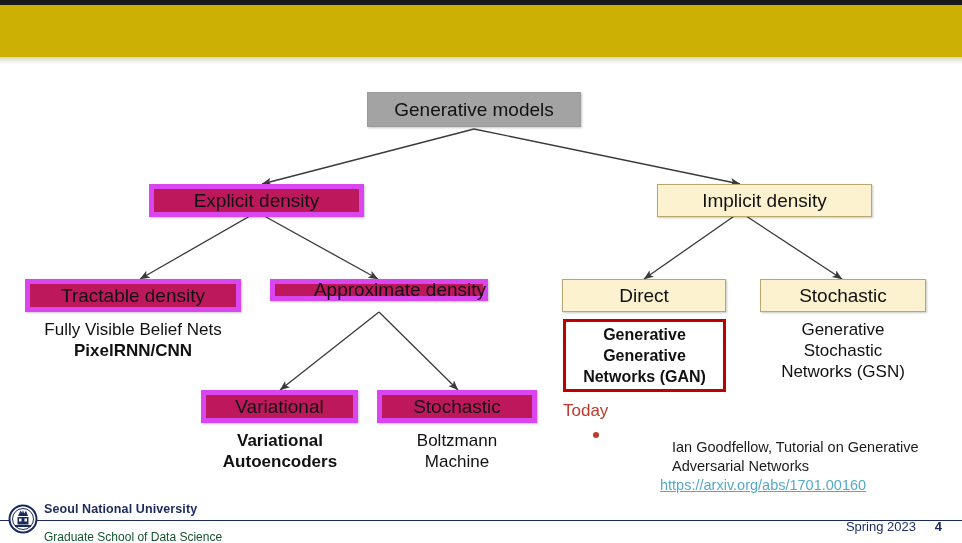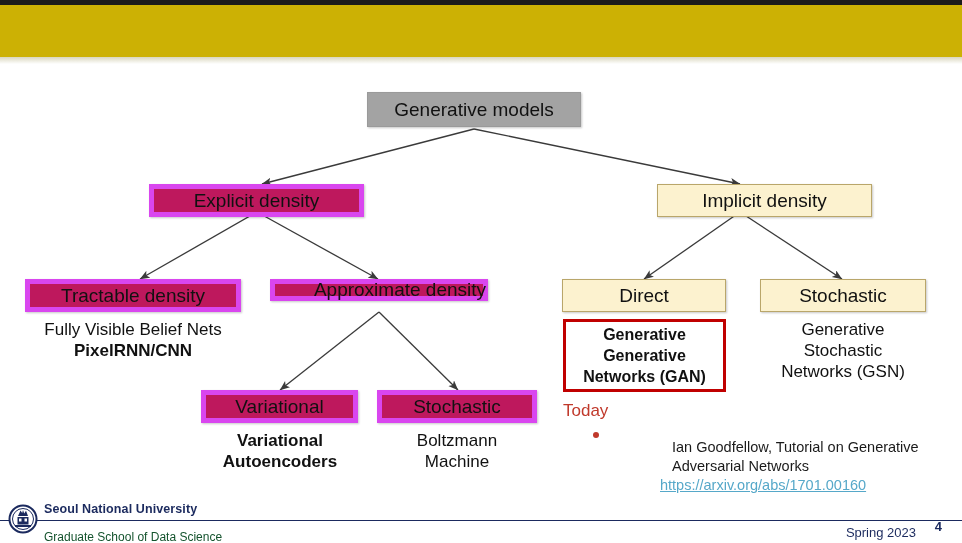--- a/index.html
+++ b/index.html
@@ -180,21 +180,20 @@
     font-size: 12px;
     font-weight: normal;
     color: #14532d;
   }
   .term {
     position: absolute;
     right: 46px; top: 519px;
     font-size: 13px;
     color: #1b2a5e;
     white-space: nowrap;
-    margin-top: 6px;
   }
   .pageno {
     position: absolute;
     right: 20px; top: 519px;
     font-size: 13px;
     font-weight: bold;
     color: #1b2a5e;
   }
 </style>
 </head>

